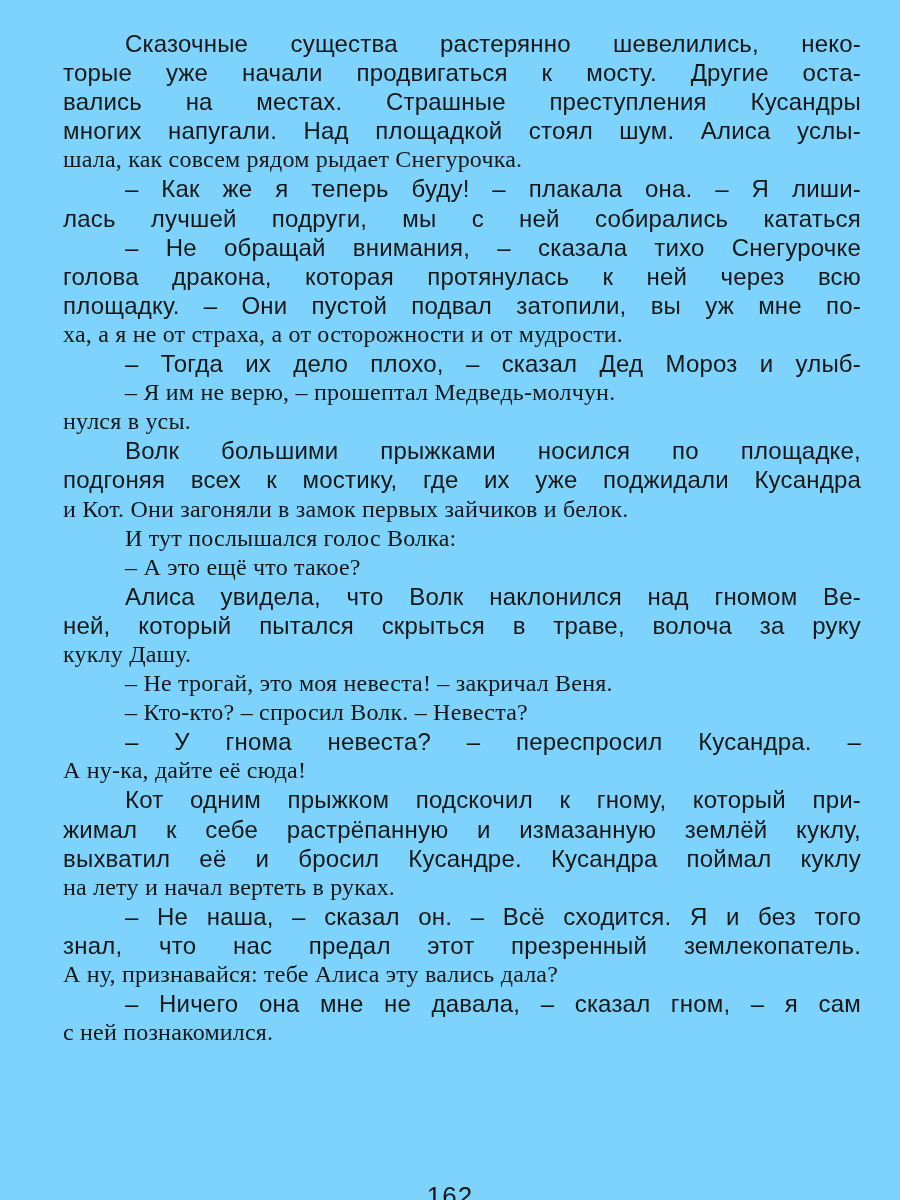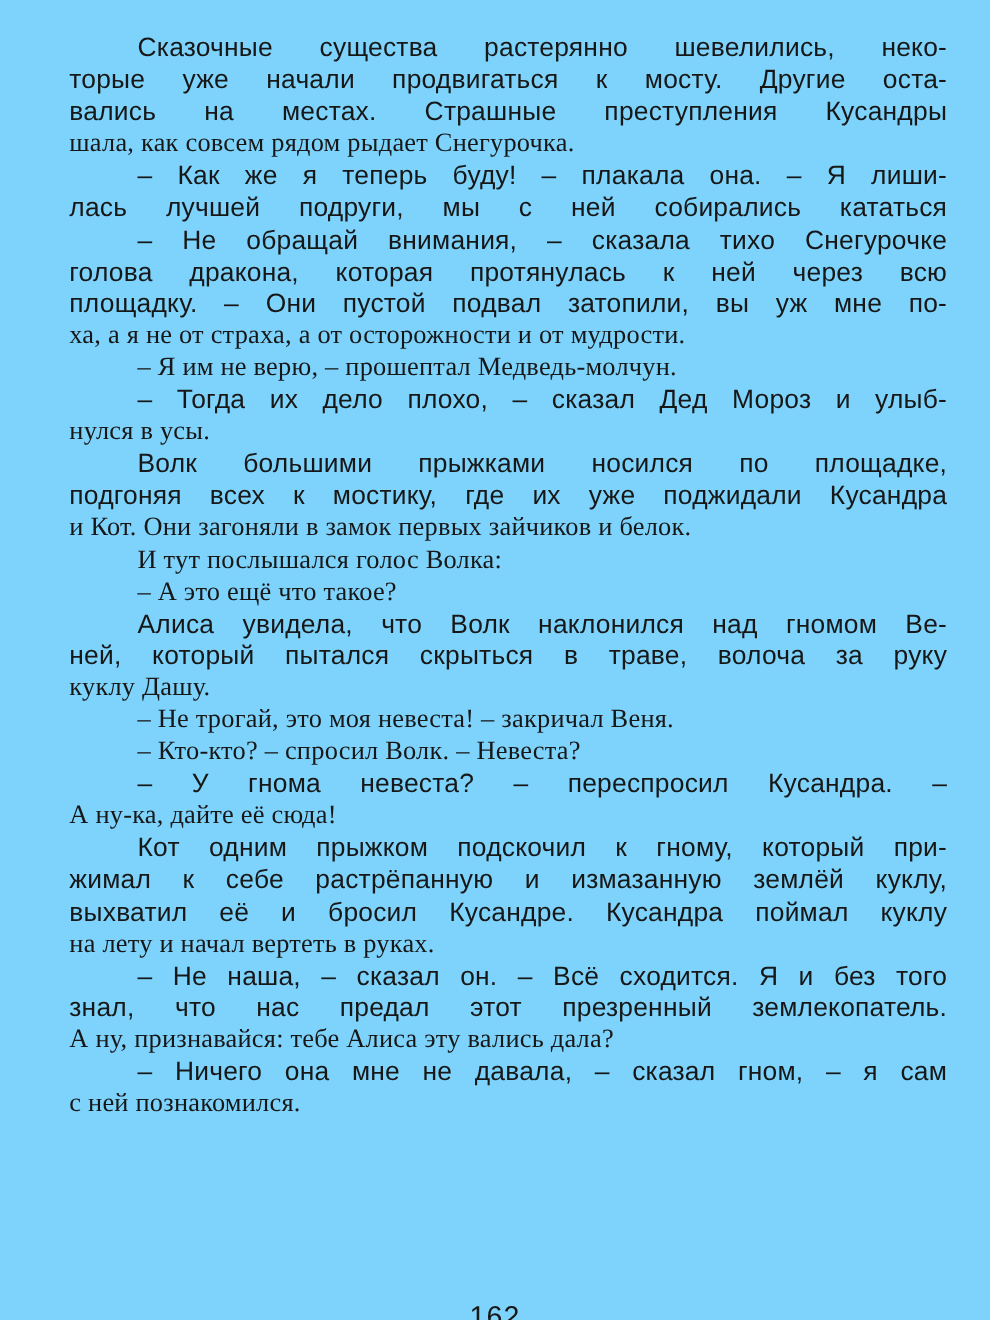--- a/index.html
+++ b/index.html
@@ -49,29 +49,30 @@
   }
 </style>
 </head>
 <body>
 
 <div class="book-page">
   <div class="text-block">
       <div class="line pfirst">Сказочные существа растерянно шевелились, неко-</div>
       <div class="line">торые уже начали продвигаться к мосту. Другие оста-</div>
       <div class="line">вались на местах. Страшные преступления Кусандры</div>
+      <div class="line">многих напугали. Над площадкой стоял шум. Алиса услы-</div>
       <div class="line plast">шала, как совсем рядом рыдает Снегурочка.</div>
       <div class="line pfirst">– Как же я теперь буду! – плакала она. – Я лиши-</div>
       <div class="line">лась лучшей подруги, мы с ней собирались кататься</div>
       <div class="line pfirst">– Не обращай внимания, – сказала тихо Снегурочке</div>
       <div class="line">голова дракона, которая протянулась к ней через всю</div>
       <div class="line">площадку. – Они пустой подвал затопили, вы уж мне по-</div>
       <div class="line plast">ха, а я не от страха, а от осторожности и от мудрости.</div>
+      <div class="line pfirst">– Тогда их дело плохо, – сказал Дед Мороз и улыб-</div>
       <div class="line pfirst plast">– Я им не верю, – прошептал Медведь-молчун.</div>
-      <div class="line pfirst">– Тогда их дело плохо, – сказал Дед Мороз и улыб-</div>
       <div class="line plast">нулся в усы.</div>
       <div class="line pfirst">Волк большими прыжками носился по площадке,</div>
       <div class="line">подгоняя всех к мостику, где их уже поджидали Кусандра</div>
       <div class="line plast">и Кот. Они загоняли в замок первых зайчиков и белок.</div>
       <div class="line pfirst plast">И тут послышался голос Волка:</div>
       <div class="line pfirst plast">– А это ещё что такое?</div>
       <div class="line pfirst">Алиса увидела, что Волк наклонился над гномом Ве-</div>
       <div class="line">ней, который пытался скрыться в траве, волоча за руку</div>
       <div class="line plast">куклу Дашу.</div>
       <div class="line pfirst plast">– Не трогай, это моя невеста! – закричал Веня.</div>

